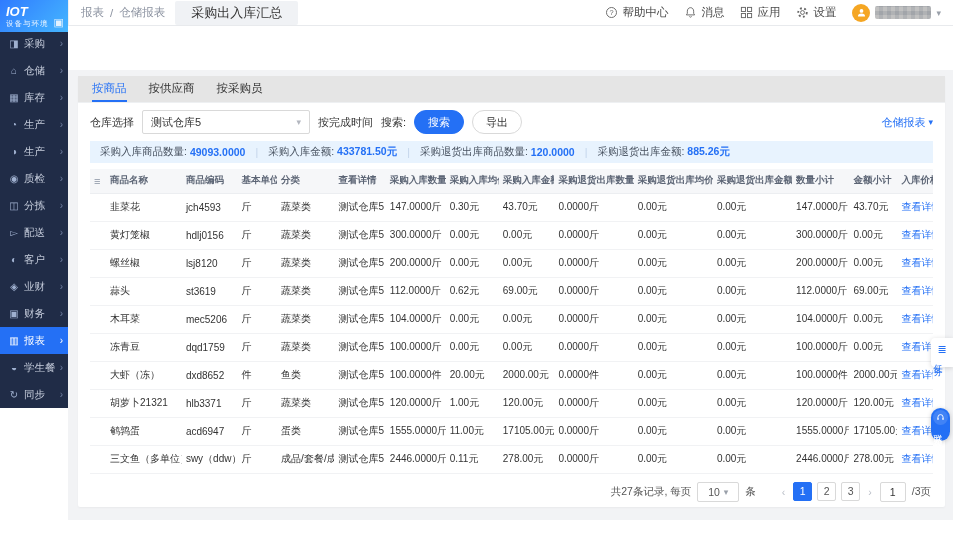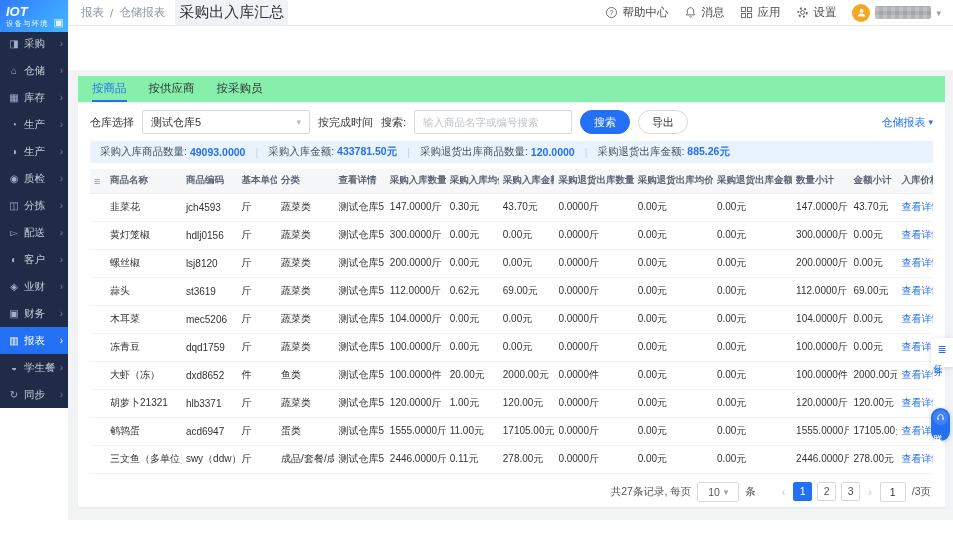--- a/index.html
+++ b/index.html
@@ -11,21 +11,21 @@
   .topbar{ position:absolute; left:0; top:44; width:953px; height:26px; background:#fff;
     border-bottom:1px solid #e8eaed; display:flex; align-items:center; }
   .logo-zone{ width:68px; height:100%; display:flex; align-items:center; padding-left:8px; gap:2px; }
   .logo-sq{ width:12px; height:12px; background:#1b6dff; border-radius:3px; }
   .logo-bars{ display:flex; flex-direction:column; gap:2px; }
   .logo-bar1{ width:10px; height:4px; background:#00c1d4; border-radius:2px; }
   .logo-bar2{ width:7px; height:4px; background:#9be24a; border-radius:2px; }
   .crumbs{ display:flex; align-items:center; gap:6px; padding-left:12px; color:#8a919f; font-size:11.5px;
     border-left:1px solid #eef0f3; height:100%; }
   .crumb{ cursor:pointer; }
-  .page-chip{ background:#f0f2f5; color:#333; padding:3px 4px; border-radius:2px; font-size:15px; margin-left:4px; }
+  .page-chip{ background:#f0f2f5; color:#333; padding:3px 16px; border-radius:2px; font-size:13px; margin-left:4px; }
   .top-actions{ margin-left:auto; display:flex; align-items:center; gap:16px; padding-right:12px; font-size:11.5px; color:#4a4a4a; }
   .ta-item{ display:flex; align-items:center; gap:4px; cursor:pointer; }
   .avatar-wrap{ display:flex; align-items:center; gap:5px; }
   .avatar{ width:18px; height:18px; border-radius:50%; background:#f5a623; display:flex; align-items:center; justify-content:center; }
   .blur-name{ width:56px; height:13px; border-radius:2px;
     background:
       repeating-linear-gradient(90deg,#d9d9d9 0 4px, #c7c9cc 4px 8px),
       repeating-linear-gradient(0deg,#e3e3e3 0 4px, #cfd1d4 4px 8px);
     background-blend-mode:multiply; filter:blur(.4px); }
   .caret{ color:#9aa0aa; font-size:9px; }
@@ -44,21 +44,21 @@
   .iot-title{ font-weight:bold; font-style:italic; font-size:13px; line-height:14px; }
   .iot-sub{ font-size:7.5px; letter-spacing:1px; opacity:.9; }
   .iot-glyph{ position:absolute; right:4px; bottom:3px; font-size:11px; opacity:.85; }
 
   
   .content-bg{ position:absolute; left:68px; top:70px; width:885px; height:450px; background:#f2f3f5; }
   .card{ position:absolute; left:78px; top:76px; width:867px; height:431px; background:#fff;
     border-radius:2px; box-shadow:0 1px 2px rgba(0,0,0,.04); }
 
   .tabs{ height:27px; display:flex; align-items:center; gap:22px; padding:0 14px; border-bottom:1px solid #eef0f2;
-    background:#86efac; font-size:11.5px; }
+    background:#e5e5e5; font-size:11.5px; }
   .tab{ cursor:pointer; color:#333; height:100%; display:flex; align-items:center; border-bottom:2px solid transparent; }
   .tab.active{ color:var(--primary); border-bottom-color:var(--primary); }
 
   .filters{ height:38px; display:flex; align-items:center; gap:8px; padding:0 12px; font-size:11px; }
   .f-label{ color:#333; white-space:nowrap; }
   .ctl{ height:24px; border:1px solid #d9d9d9; border-radius:2px; background:#fff; display:flex;
     align-items:center; padding:0 8px; gap:6px; color:#333; cursor:pointer; white-space:nowrap; }
   .ctl .chev{ margin-left:auto; color:#b3b7bf; font-size:9px; }
   .sel-warehouse{ width:168px; }
   .date-range{ width:190px; color:#555; }
@@ -270,23 +270,20 @@
     </div>
 
   <div class="filters">
     <span class="f-label">仓库选择</span>
     <div class="ctl sel-warehouse">
       <span>测试仓库5</span>
       <span class="chev">▾</span>
     </div>
     <span class="f-label">按完成时间</span>
     <span class="f-label">搜索:</span>
-    <div class="ctl search-box">
-      <input placeholder="输入商品名字或编号搜索" style="">
-    </div>
     <div class="btn btn-primary">搜索</div>
     <div class="btn btn-plain">导出</div>
     <div class="adv-filter">
       <span>仓储报表</span>
       <span style="font-size:9px;">▾</span>
     </div>
   </div>
 
   <div class="summary" id="summary">
       <span>采购入库商品数量:</span>

